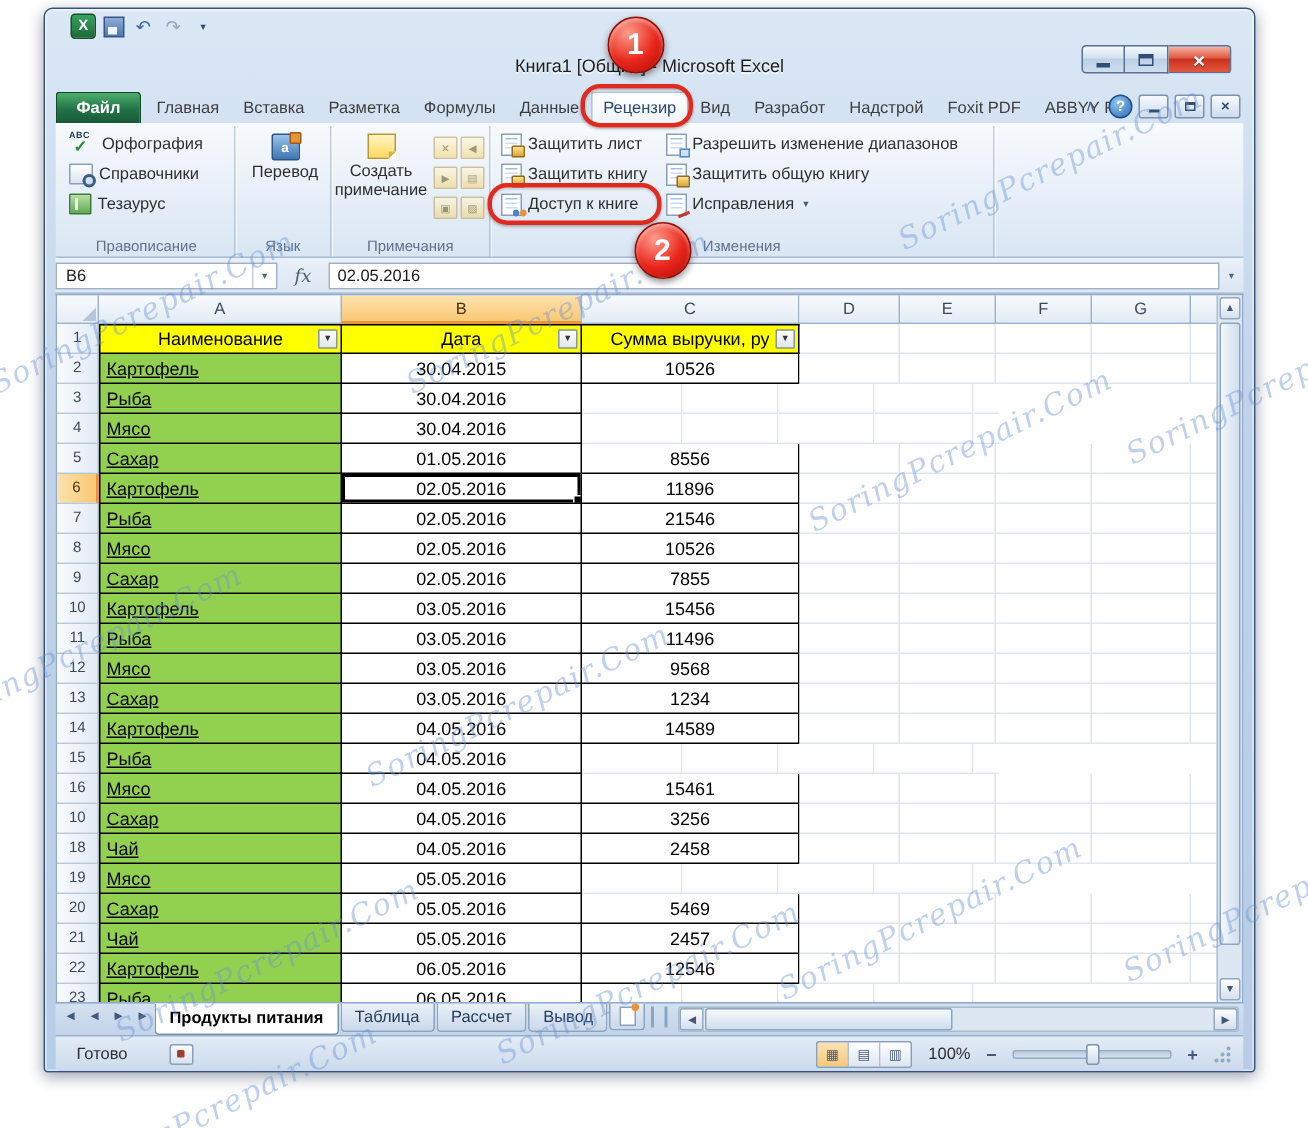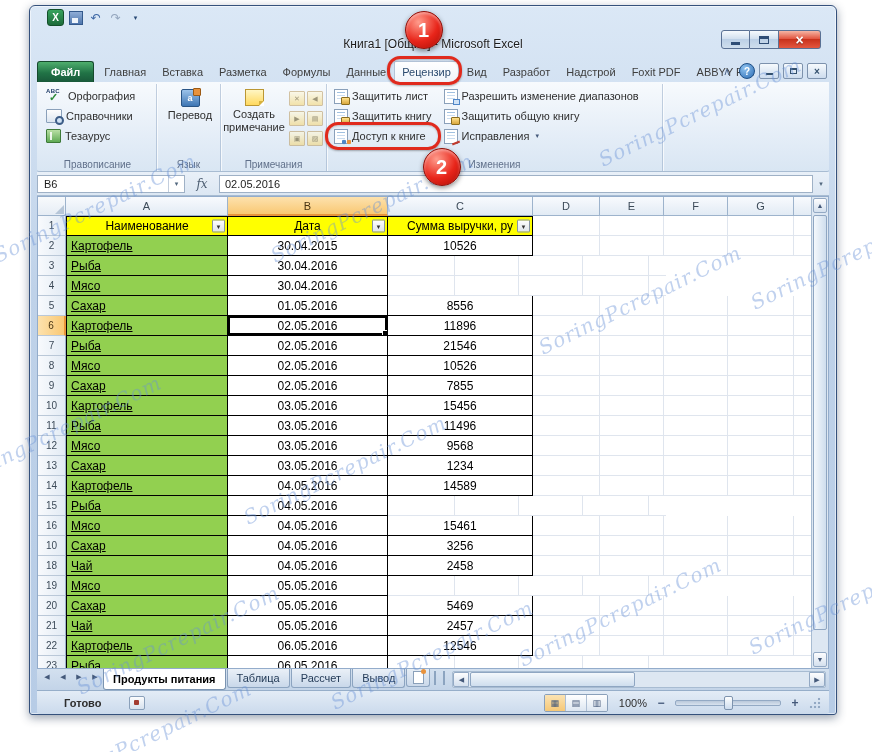--- a/index.html
+++ b/index.html
@@ -156,21 +156,21 @@
   .hs-btn{position:absolute;top:0;bottom:0;width:16px;background:linear-gradient(#fdfdfe,#d4e0ee);border:1px solid #93a9c4;
     display:flex;align-items:center;justify-content:center;font-size:7px;color:#44597a;box-sizing:border-box;}
   .hs-left{left:0;border-radius:2px 0 0 2px;} .hs-right{right:0;border-radius:0 2px 2px 0;}
   .hs-thumb{position:absolute;left:17px;top:0;bottom:0;width:165px;background:linear-gradient(#f4f8fc,#cfdeee);
     border:1px solid #8fa6c2;border-radius:2px;box-sizing:border-box;}
 
   
   .statusbar{height:24px;box-sizing:border-box;display:flex;align-items:center;position:relative;
     background:linear-gradient(#e3ecf6,#cbdaec);border-top:1px solid #96aec9;font-size:11px;color:#2e2e2e;
     padding:0 6px;border-radius:0 0 3px 3px;}
-  .sb-mode{margin-left:21px;font-weight:bold;}
+  .sb-mode{margin-left:8px;}
   .macro-ic{width:14px;height:12px;margin-left:28px;background:linear-gradient(#fbfcfd,#d7e2ee);
     border:1px solid #8aa0ba;border-radius:2px;position:relative;}
   .macro-ic::after{content:"";position:absolute;left:4px;top:3px;width:5px;height:5px;background:#a33c30;border-radius:1px;}
   .sb-right{position:absolute;right:8px;display:flex;align-items:center;gap:7px;}
   .viewbtns{display:flex;border:1px solid #8aa0ba;border-radius:2px;overflow:hidden;}
   .viewbtn{width:20px;height:16px;background:linear-gradient(#fff,#dce6f1);display:flex;align-items:center;justify-content:center;
     border-right:1px solid #aebfd4;font-size:9px;color:#44597a;}
   .viewbtn:last-child{border-right:none;}
   .viewbtn.active{background:linear-gradient(#fbe3b3,#f6c877);}
   .zoom-label{min-width:32px;text-align:right;}

